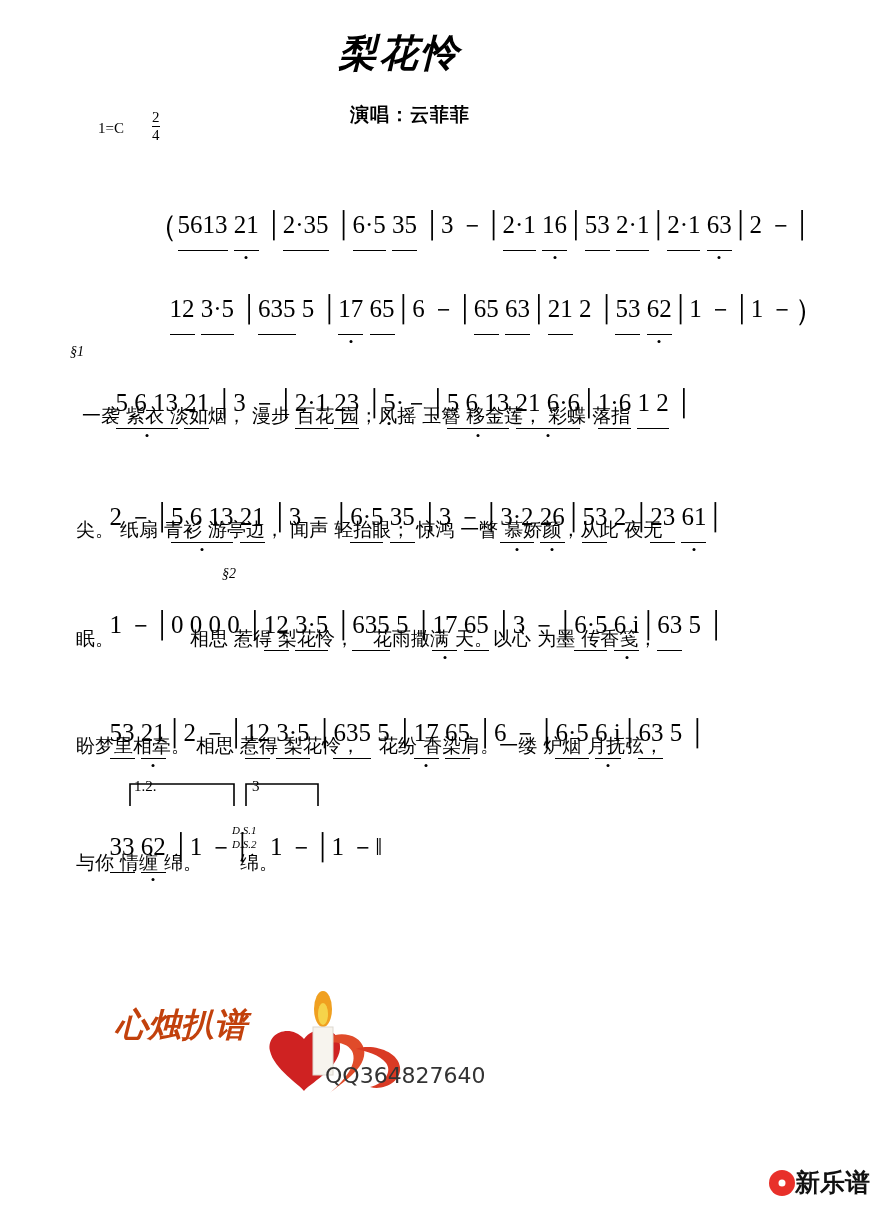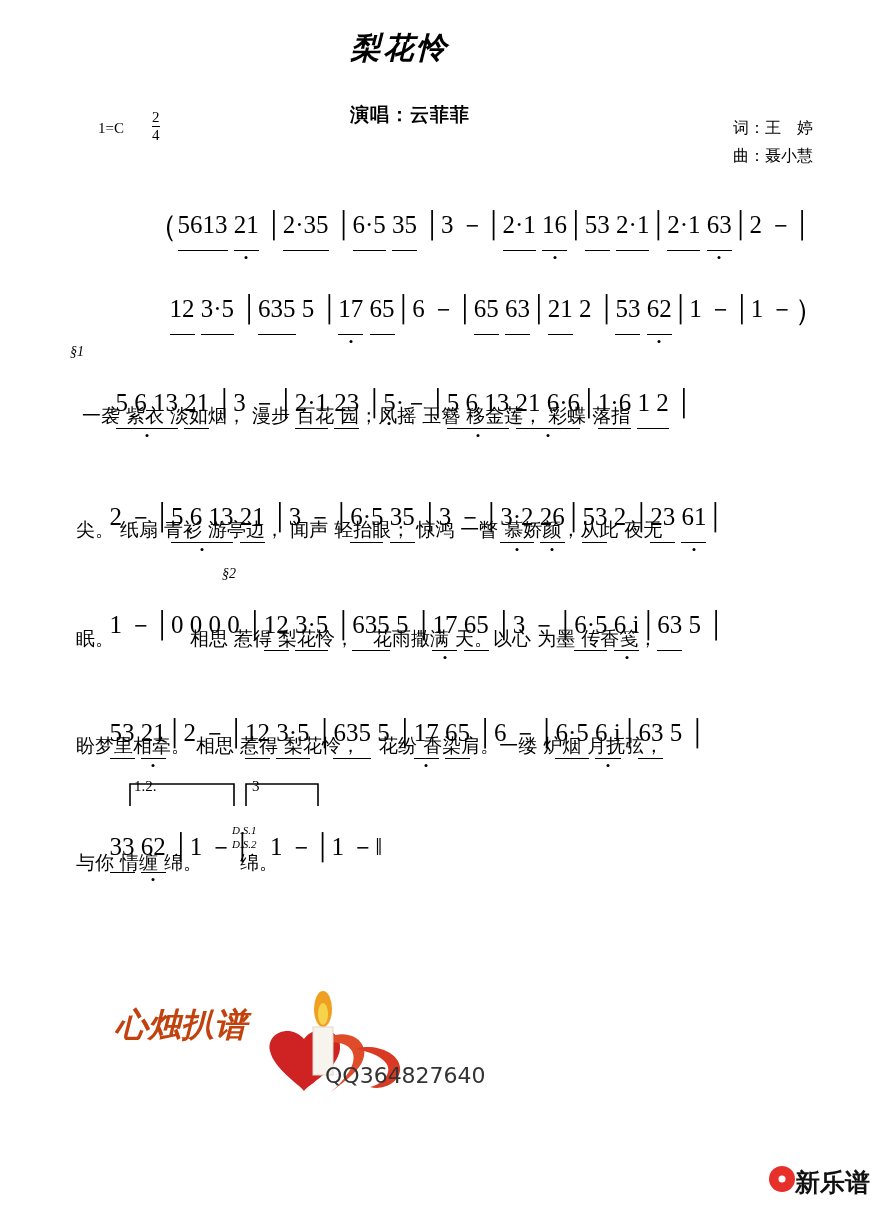--- a/index.html
+++ b/index.html
@@ -8,21 +8,21 @@
     font-family:"Liberation Serif", serif;
     position:relative;overflow:hidden;
     color:#000;
   }
   .sheet{position:absolute;inset:0;}
 
   
   .title{
     position:absolute;top:28px;left:0;width:800px;text-align:center;
     font-family:"Liberation Serif", serif;
-    font-size:30px;font-weight:bold;font-style:italic;letter-spacing:3px;
+    font-size:38px;font-weight:bold;font-style:italic;letter-spacing:3px;
   }
   .singer{
     position:absolute;top:102px;left:350px;
     font-size:19px;font-weight:bold;letter-spacing:1px;
   }
   .keysig{
     position:absolute;top:120px;left:98px;
     font-size:15px;
   }
   .meter{
@@ -64,44 +64,40 @@
     letter-spacing:0px;
   }
   .logo-qq{
     position:absolute;left:178px;top:68px;font-size:22px;color:#333;
     font-family:"DejaVu Sans", sans-serif;
     margin-left:32px;
   }
   .heart{position:absolute;left:145px;top:20px;}
   .candle{position:absolute;left:178px;top:-8px;}
 
-  .brand{position:absolute;right:18px;bottom:18px;display:flex;gap:0;}
+  .brand{position:absolute;right:18px;bottom:18px;display:flex;align-items:center;gap:0;}
   .brand-disc{width:26px;height:26px;border-radius:50%;background:#e8302a;position:relative;}
   .brand-disc::after{content:"";position:absolute;left:50%;top:50%;width:7px;height:7px;
     background:#fff;border-radius:50%;transform:translate(-50%,-50%);}
   .brand-name{font-size:25px;font-weight:bold;font-family:"DejaVu Sans", sans-serif;color:#111;}
 </style>
 </head>
 <body>
 
 <div class="sheet">
 
   <div class="title">梨花怜</div>
   <div class="singer">演唱：云菲菲</div>
 
   <div class="keysig">1=C</div>
   <div class="meter">
     <span class="num">2</span>
     <span class="den">4</span>
   </div>
 
-  <div class="credits">
-    <div>词：王　婷</div>
-    <div>曲：聂小慧</div>
-  </div>
 
   <div class="row" style="top:178px;">
     <div class="notes" style="position:absolute;left:110px;top:0;">
       <span style="font-size:30px;vertical-align:-3px;">（</span><span class="u1">5613</span>&nbsp;<span class="u1 dotu">21</span>&nbsp;│<span class="u1">2·35</span>&nbsp;│<span class="u1">6·5</span>&nbsp;<span class="u1">35</span>&nbsp;│3&nbsp;－│<span class="u1">2·1</span>&nbsp;<span class="u1 dotu">16</span>│<span class="u1">53</span>&nbsp;<span class="u1">2·1</span>│<span class="u1">2·1</span>&nbsp;<span class="u1 dotu">63</span>│2&nbsp;－│
     </div>
   </div>
 
   <div class="row" style="top:262px;">
     <div class="notes" style="position:absolute;left:132px;top:0;">
       <span class="u1">12</span>&nbsp;<span class="u1">3·5</span>&nbsp;│<span class="u1">635</span>&nbsp;5&nbsp;│<span class="u1 dotu">17</span>&nbsp;<span class="u1">65</span>│6&nbsp;－│<span class="u1">65</span>&nbsp;<span class="u1">63</span>│<span class="u1">21</span>&nbsp;2&nbsp;│<span class="u1">53</span>&nbsp;<span class="u1 dotu">62</span>│1&nbsp;－│1&nbsp;－<span style="font-size:30px;vertical-align:-3px;">）</span>

